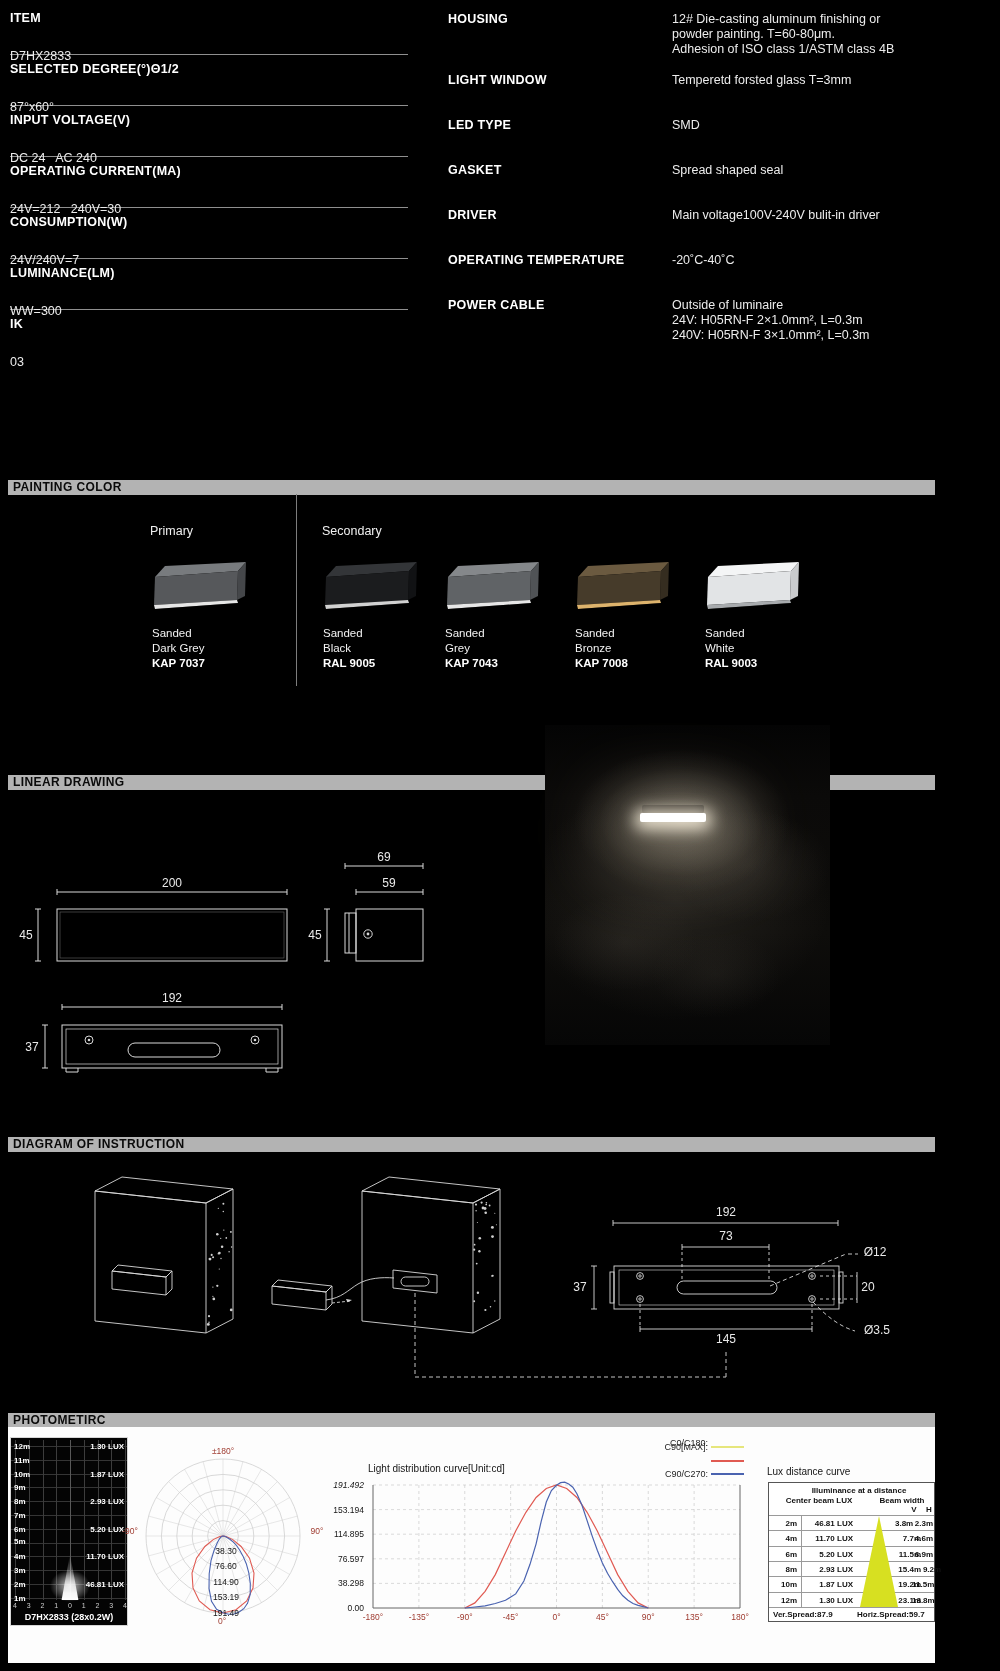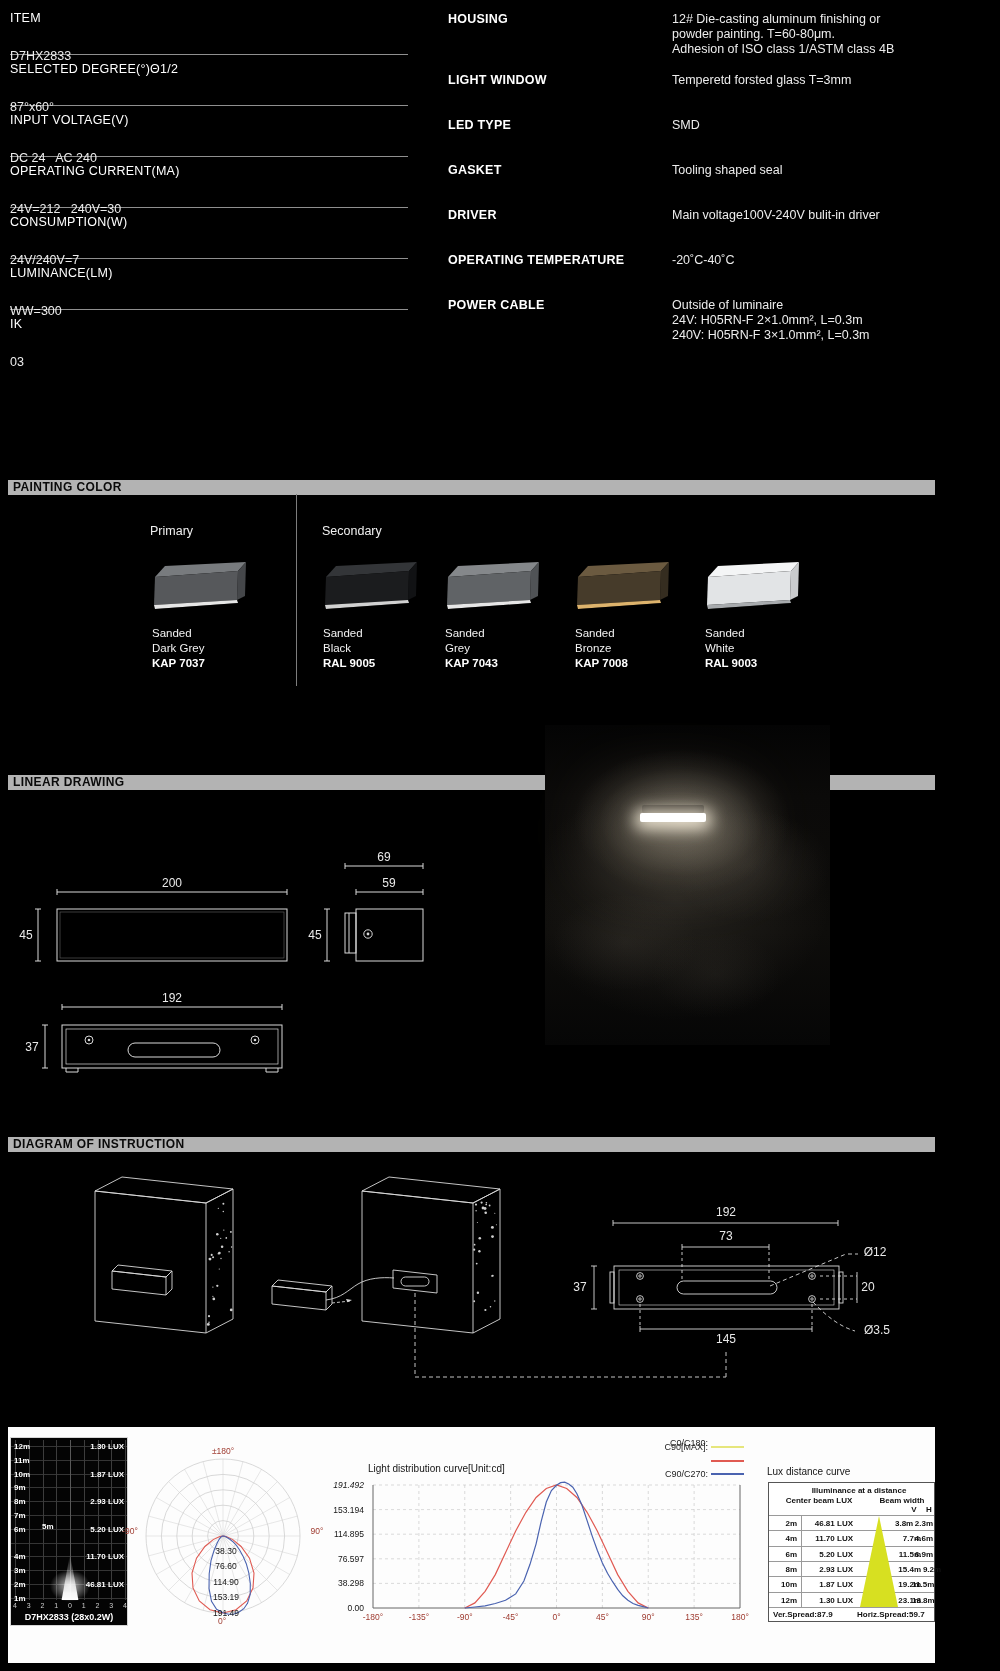--- a/index.html
+++ b/index.html
@@ -1,19 +1,19 @@
 <!DOCTYPE html>
 <html><head>
 <meta charset="utf-8">
 <style>
   html,body{margin:0;padding:0;background:#000;}
   #page{position:relative;width:1000px;height:1671px;background:#000;overflow:hidden;
         font-family:"Liberation Sans",sans-serif;-webkit-font-smoothing:antialiased;}
   .abs{position:absolute;}
-  .spec-label{font-weight:normal;font-size:12.5px;color:#fff;letter-spacing:.25px;}
+  .spec-label{font-weight:bold;font-size:12.5px;color:#fff;letter-spacing:.25px;}
   .spec-value{font-size:12.5px;color:#ececec;white-space:pre-line;line-height:15px;margin-top:24px;}
   .spec-block{box-sizing:border-box;height:51px;padding-top:7px;border-bottom:1px solid #8f8f8f;}
   .spec-block.last{border-bottom:none;}
   .rrow-label{font-weight:bold;font-size:12.5px;color:#fff;letter-spacing:.25px;position:absolute;left:0;}
   .rrow-value{font-size:12.5px;color:#ececec;white-space:pre-line;line-height:15px;position:absolute;left:224px;width:270px;}
   .section-bar{position:absolute;left:8px;width:922px;height:15px;background:#b3b3b3;color:#0a0a0a;
      font-weight:bold;font-size:12px;line-height:15px;padding-left:5px;letter-spacing:.4px;}
   .paint-top{position:absolute;font-size:12.5px;color:#f0f0f0;}
   .swatch-wrap{position:absolute;top:560px;}
   .swatch-label{position:absolute;font-size:11.5px;color:#f2f2f2;line-height:15px;top:626px;white-space:pre-line;}
@@ -106,41 +106,42 @@
       <div class="abs" style="left: 0px; top: 73px; width: 495px;">
         <div class="rrow-label">LIGHT WINDOW</div>
         <div class="rrow-value">Temperetd forsted glass T=3mm</div>
       </div>
       <div class="abs" style="left: 0px; top: 118px; width: 495px;">
         <div class="rrow-label">LED TYPE</div>
         <div class="rrow-value">SMD</div>
       </div>
       <div class="abs" style="left: 0px; top: 163px; width: 495px;">
         <div class="rrow-label">GASKET</div>
-        <div class="rrow-value">Tooling shaped seal</div>
+        <div class="rrow-value">Spread shaped seal</div>
       </div>
       <div class="abs" style="left: 0px; top: 208px; width: 495px;">
         <div class="rrow-label">DRIVER</div>
         <div class="rrow-value">Main voltage100V-240V bulit-in driver</div>
       </div>
       <div class="abs" style="left: 0px; top: 253px; width: 495px;">
         <div class="rrow-label">OPERATING TEMPERATURE</div>
         <div class="rrow-value">-20˚C-40˚C</div>
       </div>
       <div class="abs" style="left: 0px; top: 298px; width: 495px;">
         <div class="rrow-label">POWER CABLE</div>
         <div class="rrow-value">Outside of luminaire
 24V: H05RN-F 2×1.0mm², L=0.3m
 240V: H05RN-F 3×1.0mm², L=0.3m</div>
       </div>
     </div>
 
   <div class="section-bar" style="top:480px;">PAINTING COLOR</div>
   <div class="section-bar" style="top:775px;">LINEAR DRAWING</div>
   <div class="section-bar" style="top:1137px;">DIAGRAM OF INSTRUCTION</div>
+  <div class="section-bar" style="top:1413px;">PHOTOMETIRC</div>
 
   <div class="paint-top" style="left:150px;top:524px;">Primary</div>
   <div class="paint-top" style="left:322px;top:524px;">Secondary</div>
   <div class="abs" style="left:296px;top:494px;width:1px;height:192px;background:#7d7d7d;"></div>
   <div id="swatches">
       <div class="swatch-wrap" style="left: 152px;">
         <svg width="96" height="54" viewBox="0 0 96 54">
           <polygon points="3,17 13,6 94,2 86,11" fill="#787b7e"></polygon>
           <polygon points="86,11 94,2 93,36 85,40" fill="#45474a"></polygon>
           <polygon points="3,17 86,11 85,40 2,45" fill="#56585b"></polygon>
@@ -359,21 +360,21 @@
           <span class="lux-d">8m</span>
           <span class="lux-v">2.93 LUX</span>
         </div>
         <div class="lux-row" style="top: 71px;">
           <span class="lux-d">7m</span>
         </div>
         <div class="lux-row" style="top: 84.8px;">
           <span class="lux-d">6m</span>
           <span class="lux-v">5.20 LUX</span>
         </div>
-        <div class="lux-row" style="top: 82px; margin-left: 28px;">
+        <div class="lux-row" style="top: 97px;">
           <span class="lux-d">5m</span>
         </div>
         <div class="lux-row" style="top: 112.4px;">
           <span class="lux-d">4m</span>
           <span class="lux-v">11.70 LUX</span>
         </div>
         <div class="lux-row" style="top: 126.2px;">
           <span class="lux-d">3m</span>
         </div>
         <div class="lux-row" style="top: 140px;">

